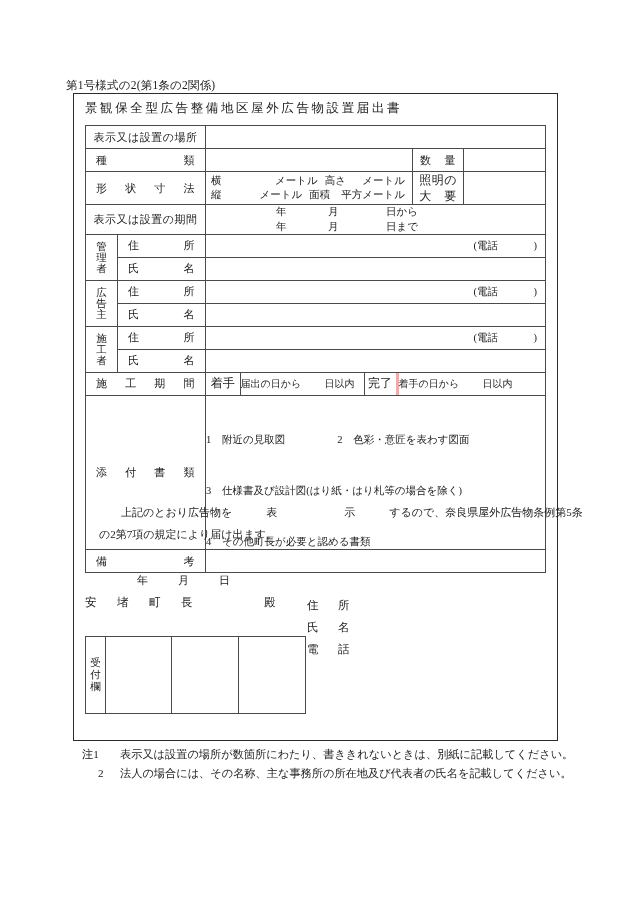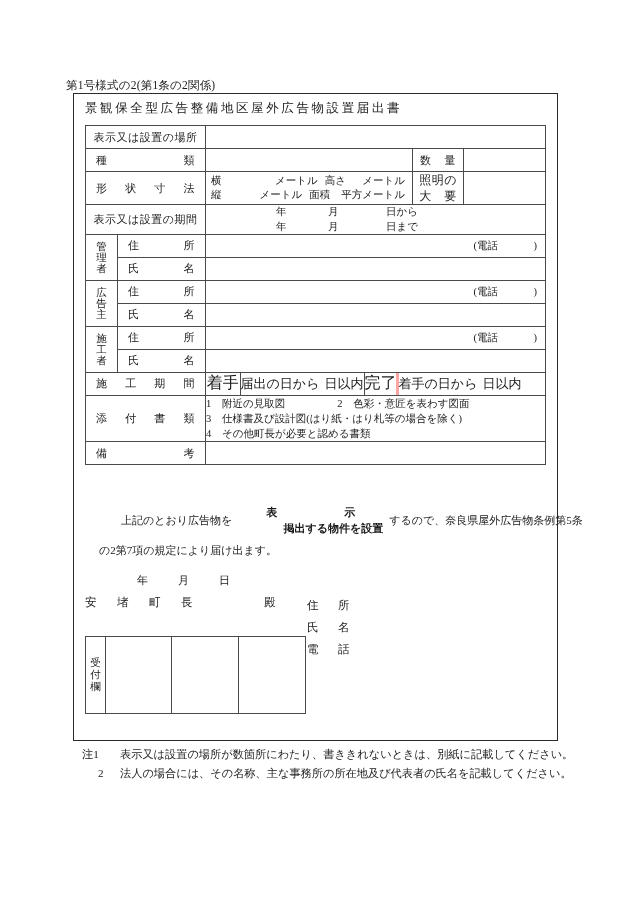--- a/index.html
+++ b/index.html
@@ -140,40 +140,40 @@
     letter-spacing: 0;
   }
   .tel-mark i {
     font-style: normal;
     display: inline-block;
     width: 60px;
   }
   
   .cp {
     text-align: center;
-    font-size: 16px;
+    font-size: 12px;
     white-space: nowrap;
   }
   .cp-wide {
-    font-size: 13px;
+    font-size: 10px;
     white-space: nowrap;
     padding-left: 12px;
   }
   .cp-wide em {
     font-style: normal;
     display: inline-block;
     width: 84px;
   }
   
   .attach-cell {
     padding: 3px 0 4px 8px;
     font-size: 10.5px;
     line-height: 1.45;
   }
-  .attach-line { white-space: nowrap; }
+  .attach-line { white-space: nowrap; margin-top: 36px; }
   .attach-line .num {
     display: inline-block;
     width: 16px;
   }
   .attach-line .num2 {
     display: inline-block;
     width: 16px;
     margin-left: 52px;
   }
   
@@ -186,24 +186,23 @@
     margin-left: 14px;
   }
   .decl-row {
     display: flex;
     align-items: center;
     white-space: nowrap;
   }
   .decl-lead { padding-left: 22px; }
   .decl-stack {
     display: inline-block;
-    text-align: right;
+    text-align: left;
     line-height: 1.45;
     padding: 0 6px;
-    font-weight: bold;
   }
   .decl-stack .top {
     display: block;
     letter-spacing: 28px;
     padding-left: 28px;
   }
   .decl-stack .bot { display: block; }
   .decl-second {
     margin-top: 6px;
     white-space: nowrap;
@@ -474,21 +473,20 @@
         <td colspan="3"></td>
       </tr>
     </tbody>
   </table>
 
   <div class="declaration">
     <div class="decl-row">
       <span class="decl-lead">上記のとおり広告物を</span>
       <span class="decl-stack">
         <span class="top">表　示</span>
-        <span class="bot">掲出する物件を設置</span>
       </span>
       <span>するので、奈良県屋外広告物条例第5条</span>
     </div>
     <div class="decl-second">の2第7項の規定により届け出ます。</div>
   </div>
 
   <div class="date-line">
     <span class="y">年</span><span class="m">月</span><span class="d">日</span>
   </div>
 

